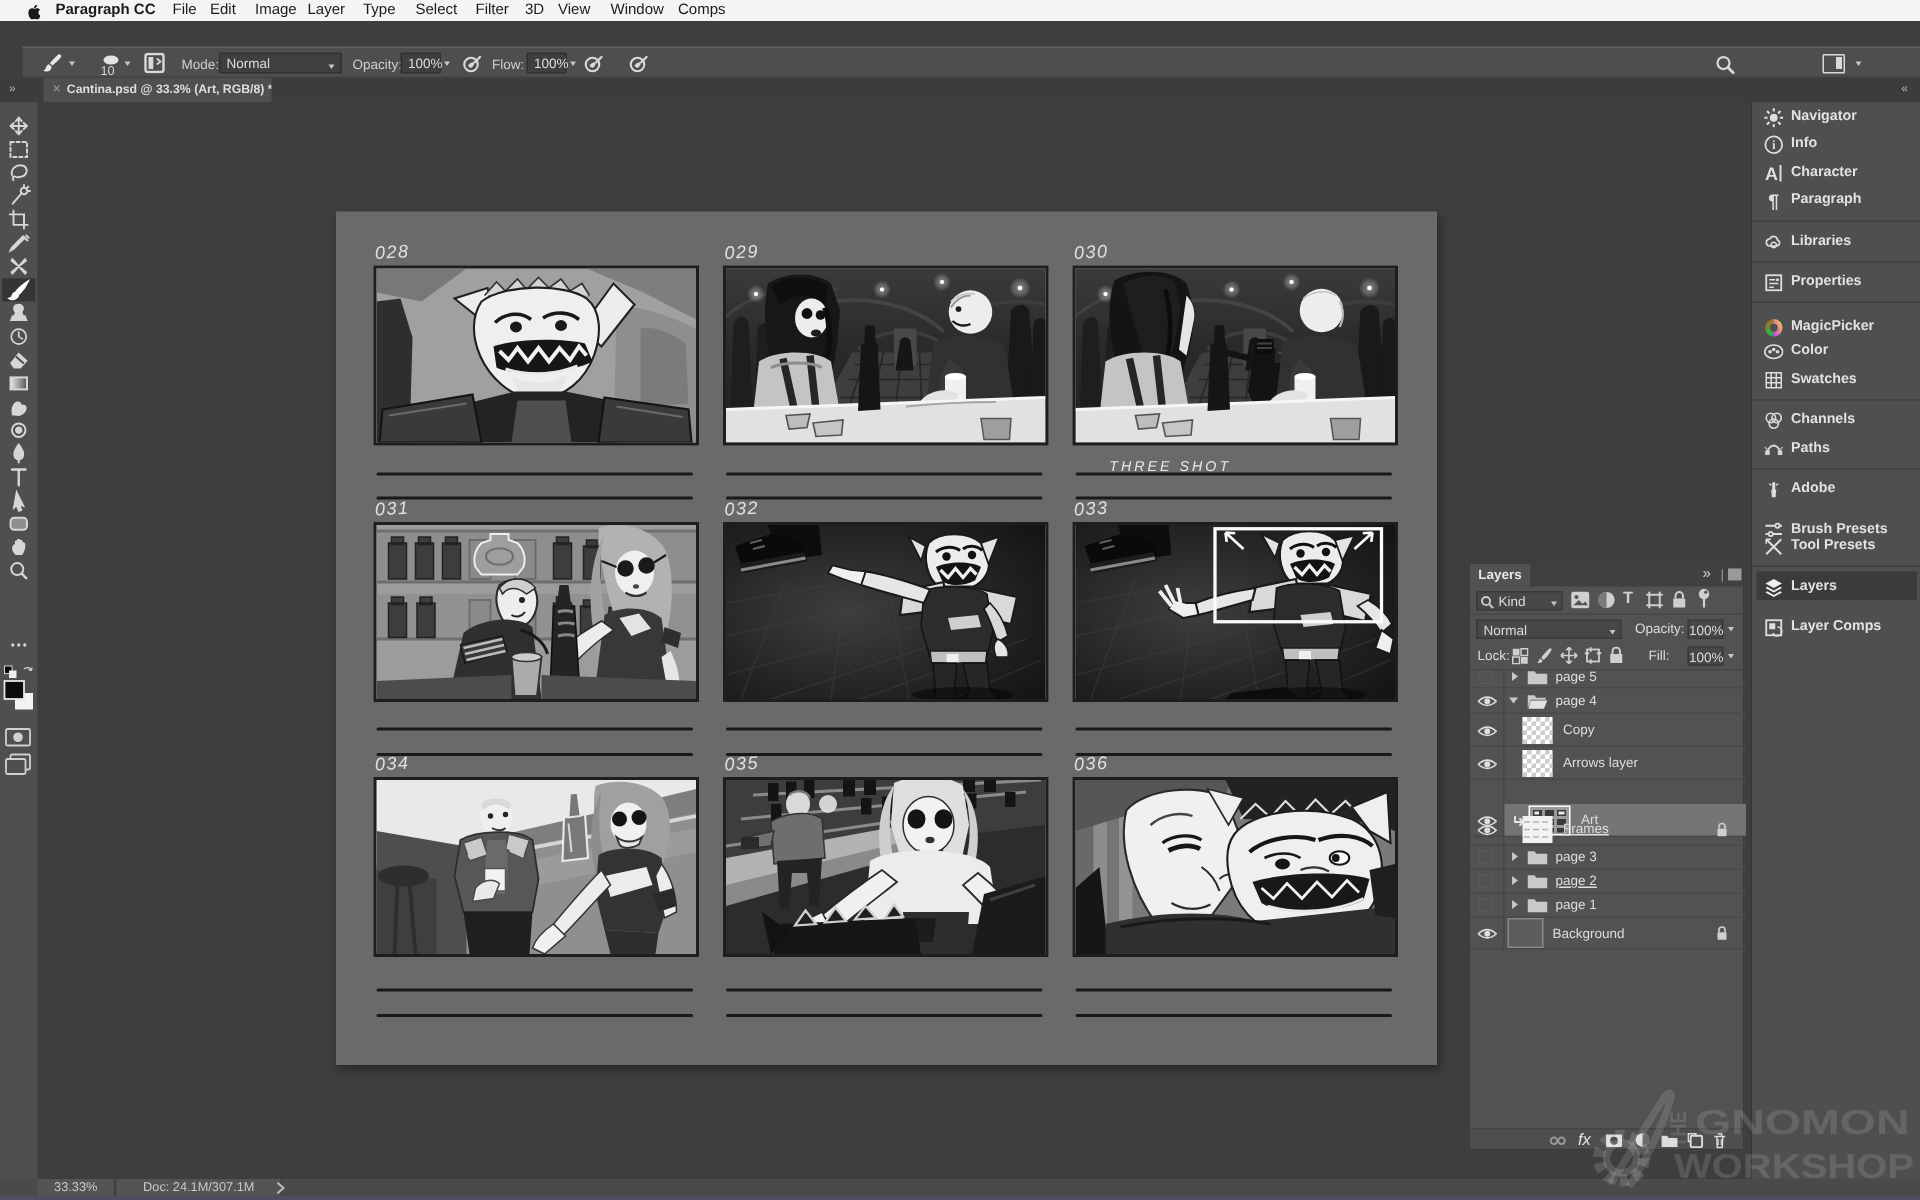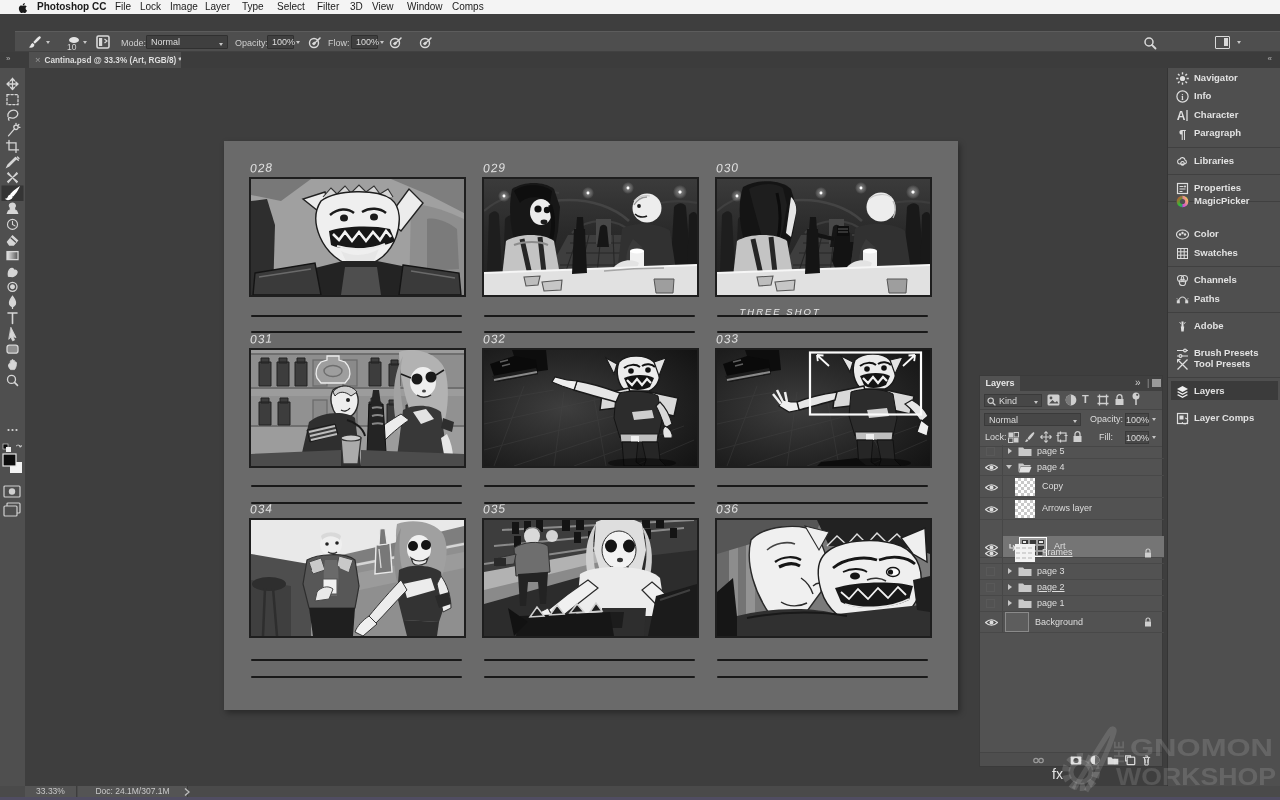--- a/index.html
+++ b/index.html
@@ -93,23 +93,23 @@
         <path d="M0.5 1.5 h4.5 l1.3 1.6 h6.2 v1.4 h-10 l-2 6z" fill="#c9c9c9"></path>
         <path d="M2.5 5 h11 l-2.2 5.5 h-10.3z" fill="#e2e2e2"></path>
       </g>
   </defs>
 </svg>
 <div id="app">
   <div id="menubar" class="abs">
     <svg style="position:absolute;left:18px;top:2.5px;" width="9" height="10" viewBox="0 0 11 12">
         <path fill="#1a1a1a" d="M7.6 1.9c.5-.6.8-1.4.7-1.9-.7 0-1.5.5-2 1.1-.4.5-.8 1.3-.7 1.9.8 0 1.5-.5 2-1.1zm1.7 4.6c0-1.5 1.2-2.2 1.3-2.3-.7-1-1.8-1.2-2.2-1.2-.9-.1-1.8.5-2.3.5-.5 0-1.2-.5-2-.5-1 0-2 .6-2.5 1.5-1.1 1.9-.3 4.7.8 6.2.5.7 1.1 1.6 1.9 1.5.8 0 1.1-.5 2-.5s1.2.5 2 .5 1.4-.7 1.9-1.5c.6-.8.8-1.7.8-1.7s-1.6-.6-1.7-2.5z"></path>
       </svg>
-    <span class="mi" style="left:37px;font-weight:bold;">Photoshop CC</span>
+    <span class="mi" style="left:37px;font-weight:bold;">Paragraph CC</span>
     <span class="mi" style="left:115px;">File</span>
-    <span class="mi" style="left:140px;">Lock</span>
+    <span class="mi" style="left:140px;">Edit</span>
     <span class="mi" style="left:170px;">Image</span>
     <span class="mi" style="left:205px;">Layer</span>
     <span class="mi" style="left:242px;">Type</span>
     <span class="mi" style="left:277px;">Select</span>
     <span class="mi" style="left:317px;">Filter</span>
     <span class="mi" style="left:350px;">3D</span>
     <span class="mi" style="left:372px;">View</span>
     <span class="mi" style="left:407px;">Window</span>
     <span class="mi" style="left:452px;">Comps</span>
   </div>
@@ -861,21 +861,21 @@
         <span class="dlabel">Libraries</span>
       </div>
     <div class="ditem" style="top:111px;">
         <svg class="dicon" viewBox="0 0 13 13">
           <rect x="1.5" y="1.5" width="10" height="10" fill="none" stroke="#dedede" stroke-width="1.2"></rect>
           <path d="M3.5 4.5h4M3.5 7h6M3.5 9.5h3" stroke="#dedede" stroke-width="1.1"></path>
           <circle cx="9" cy="4.5" r="1" fill="#dedede"></circle>
         </svg>
         <span class="dlabel">Properties</span>
       </div>
-    <div class="ditem" style="top:124px;">
+    <div class="ditem" style="top:141px;">
         <svg class="dicon" viewBox="0 0 13 13">
           <defs>
             <linearGradient id="wheel1" x1="0" y1="0" x2="1" y2="1">
               <stop offset="0" stop-color="#e33"></stop>
               <stop offset="0.5" stop-color="#3b3"></stop>
               <stop offset="1" stop-color="#36e"></stop>
             </linearGradient>
             <linearGradient id="wheel2" x1="1" y1="0" x2="0" y2="1">
               <stop offset="0" stop-color="#fd3"></stop>
               <stop offset="1" stop-color="#c3e"></stop>
@@ -1187,21 +1187,21 @@
       </div>
     </div>
 
     <div style="position:absolute;left:0;top:376px;width:100%;height:14px;border-top:1px solid #454545;background:#4e4e4e;">
       <svg style="position:absolute;left:53px;top:4px;" width="11" height="7" viewBox="0 0 13 8">
           <g fill="none" stroke="#999" stroke-width="1.5">
             <circle cx="3.5" cy="4" r="2.6"></circle>
             <circle cx="9.5" cy="4" r="2.6"></circle>
           </g>
         </svg>
-      <span style="position:absolute;left:72px;top:13px;color:#e4e4e4;font-size:14px;">fx</span>
+      <span style="position:absolute;left:72px;top:1px;color:#e4e4e4;font-style:italic;font-size:11px;">fx</span>
       <svg style="position:absolute;left:90px;top:3px;" width="12" height="9" viewBox="0 0 14 11">
           <rect x="0.5" y="0.5" width="13" height="10" rx="1" fill="#dcdcdc"></rect>
           <circle cx="7" cy="5.5" r="3.2" fill="#4e4e4e"></circle>
         </svg>
       <svg style="position:absolute;left:110px;top:2px;" width="10" height="10" viewBox="0 0 12 12">
           <circle cx="6" cy="6" r="5.4" fill="#dcdcdc"></circle>
           <path d="M6 .6 a5.4 5.4 0 0 1 0 10.8z" fill="#6a6a6a"></path>
         </svg>
       <svg style="position:absolute;left:127px;top:3px;" width="12" height="9" viewBox="0 0 14 11">
           <path d="M0.5 1.5 h4.5 l1.5 1.8 h7 v7.2 h-13z" fill="#dcdcdc"></path>

